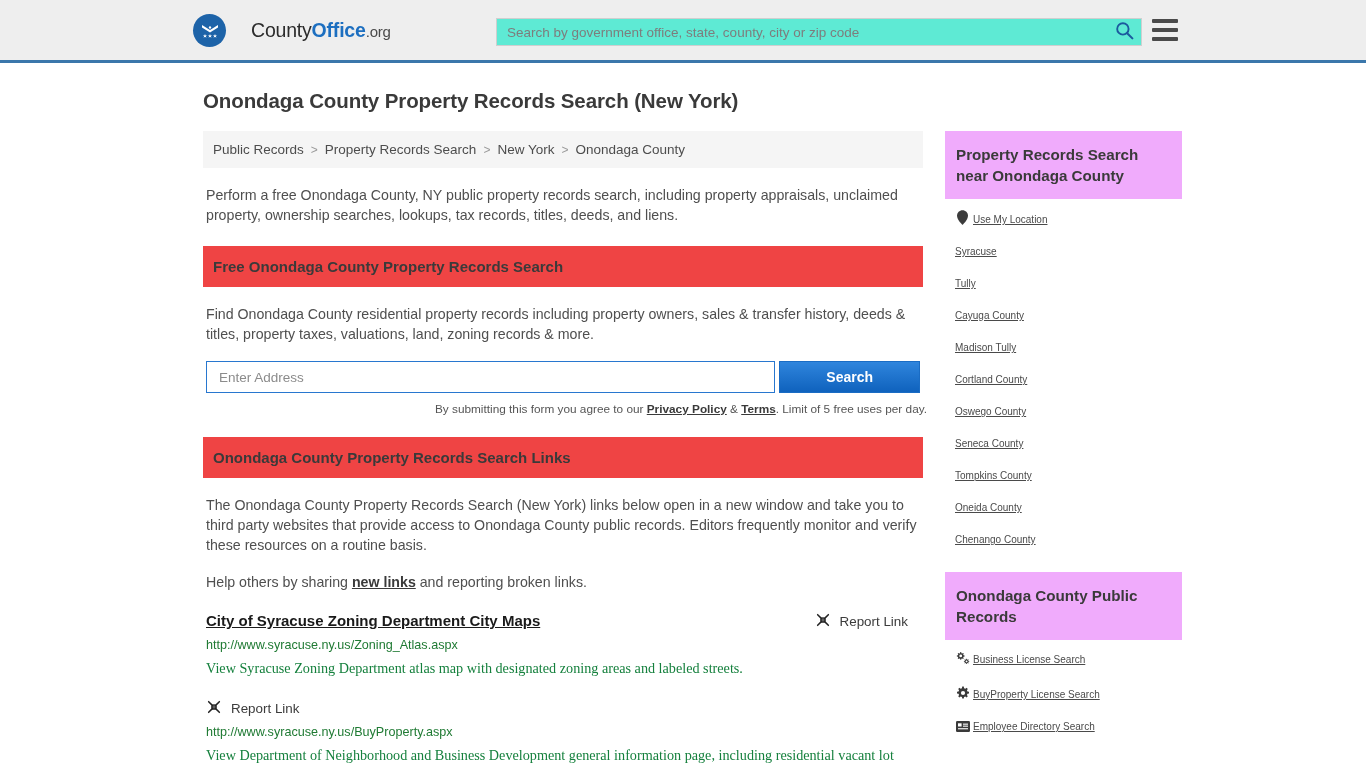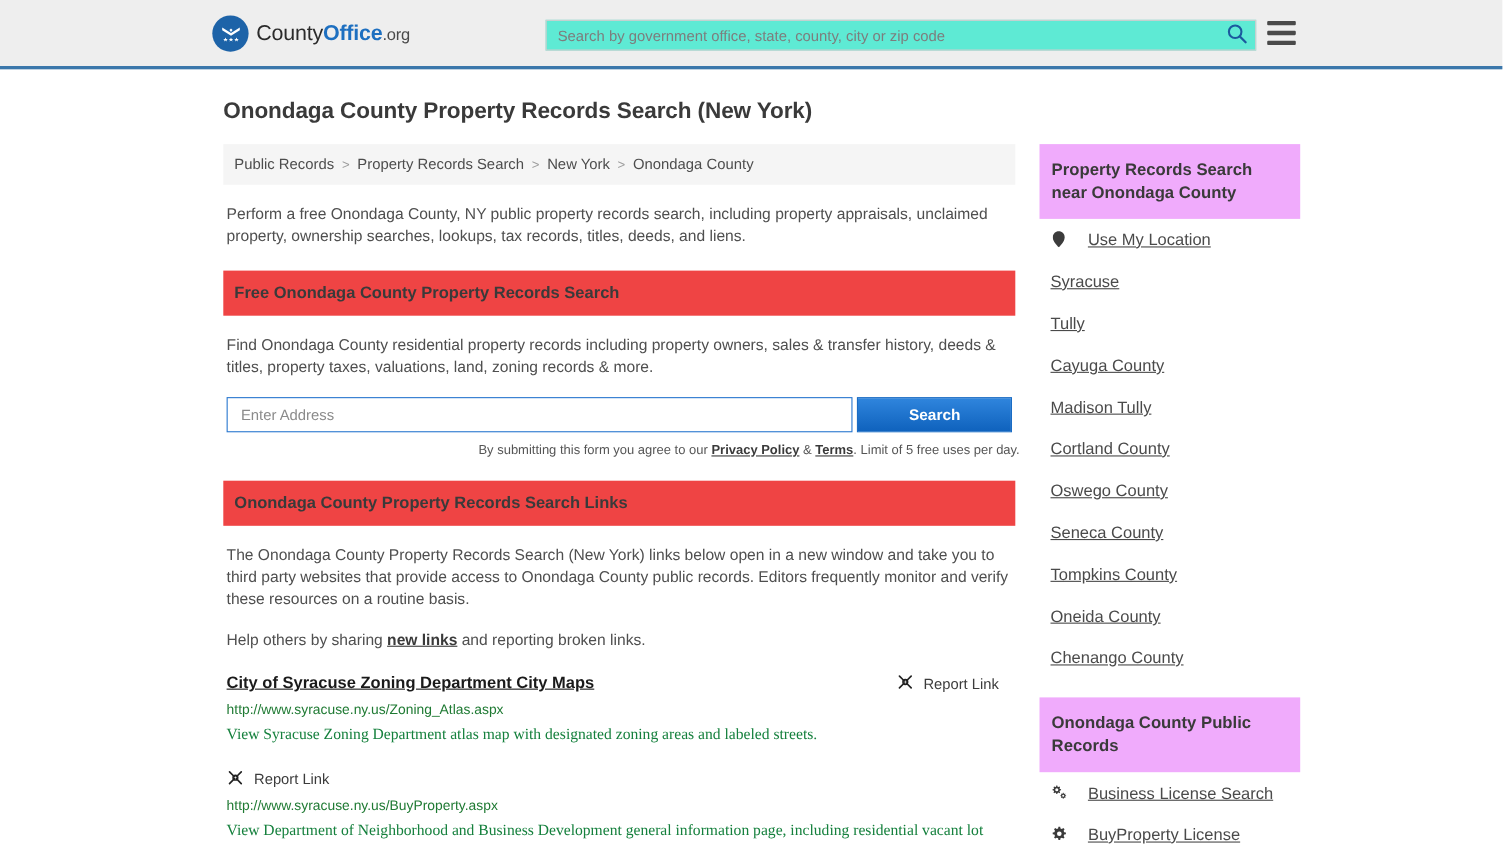--- a/index.html
+++ b/index.html
@@ -16,21 +16,21 @@
     background: #eeeeee;
     border-bottom: 3px solid #3b77ab;
     display: flex;
     align-items: center;
     position: relative;
   }
   .logo-wrap {
     display: flex;
     align-items: center;
     margin-left: 193px;
-    gap: 7px;
+    gap: 25px;
     text-decoration: none;
     justify-content: flex-end;
   }
   .logo-mark {
     width: 33px; height: 33px;
     border-radius: 50%;
     background: #1d63a8;
     display: flex;
     align-items: center;
     justify-content: center;
@@ -237,24 +237,24 @@
     background: #f0abfc;
     padding: 13px 11px;
     font-size: 15.2px;
     font-weight: bold;
     color: #3a3a3a;
     line-height: 21px;
   }
   .side-list { padding: 0 4px; }
   .side-item {
     display: flex;
-    align-items: flex-start;
-    gap: 19px;
+    align-items: flex-end;
+    gap: 3px;
     padding: 11px 6px 10px 6px;
-    font-size: 15px;
+    font-size: 10px;
   }
   .side-item a {
     color: #4a4a4a;
     text-decoration: underline;
   }
   .side-icon {
     width: 15px;
     display: flex;
     align-items: center;
     justify-content: center;

